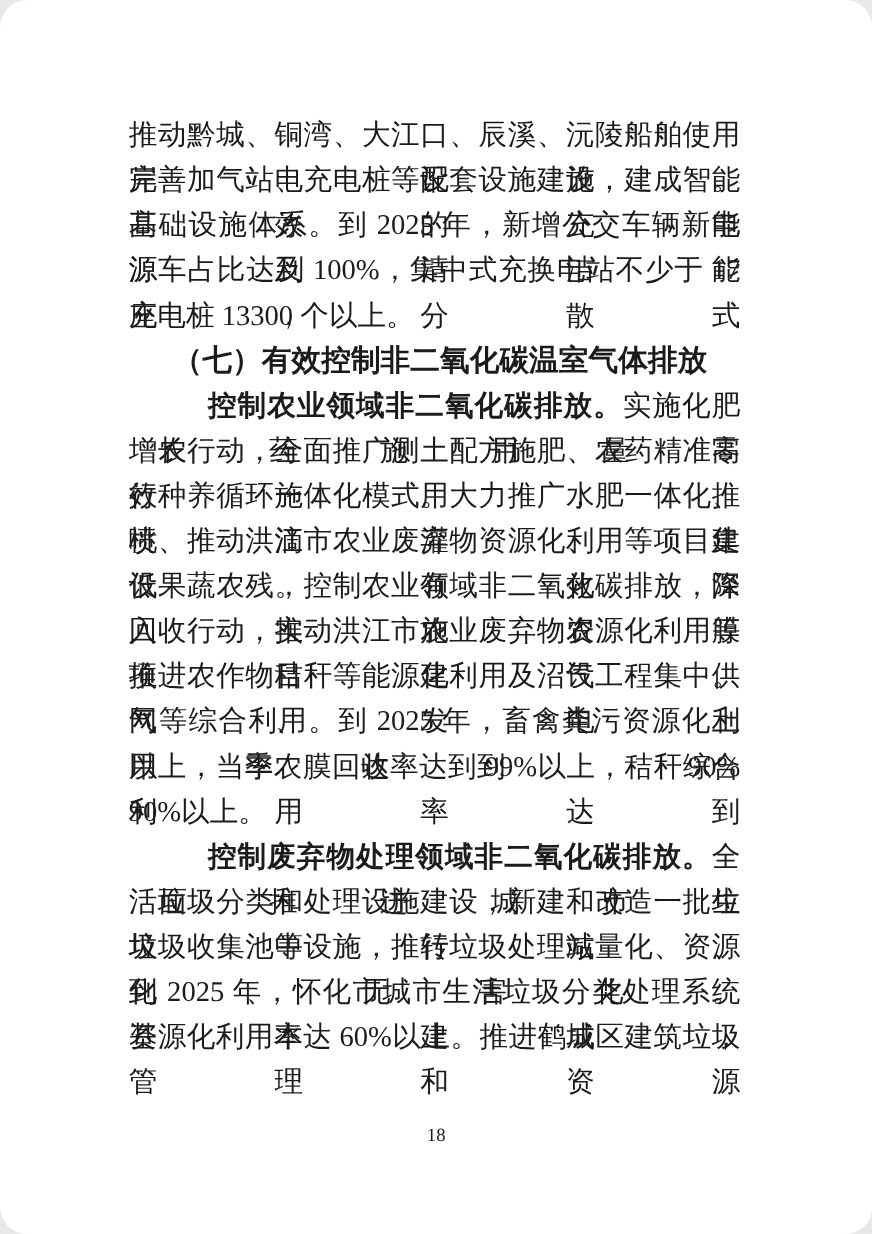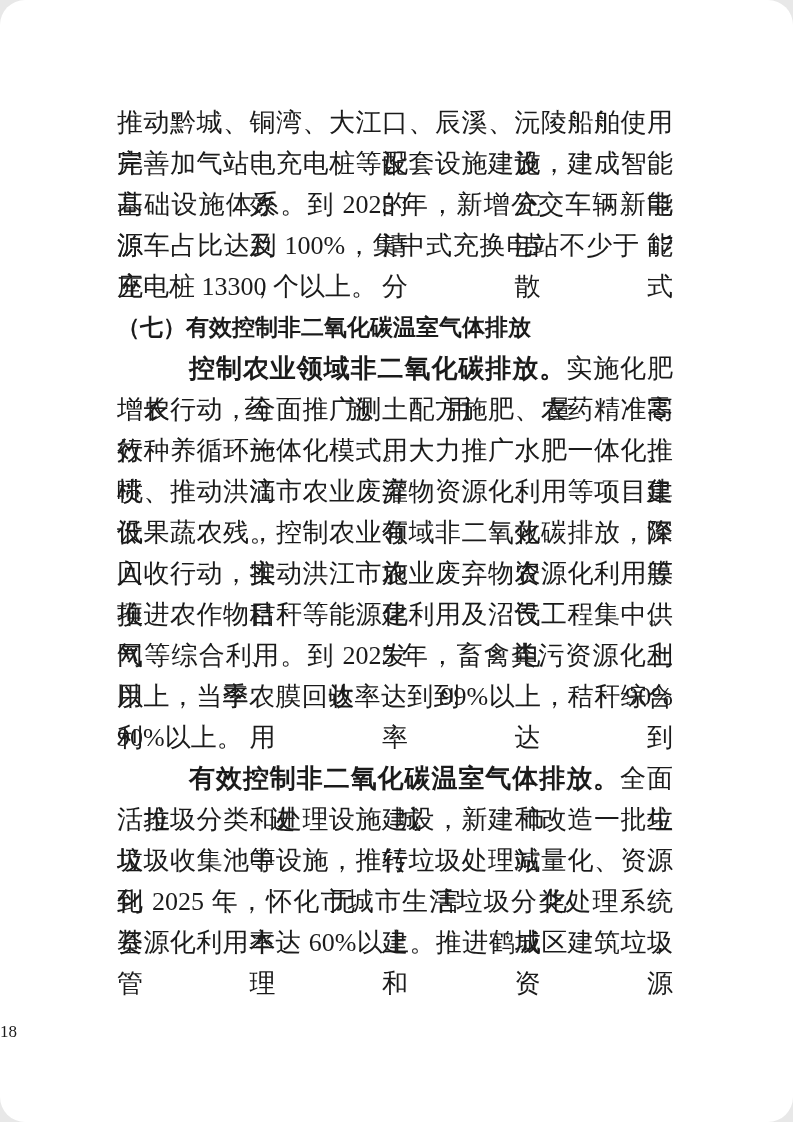--- a/index.html
+++ b/index.html
@@ -32,30 +32,32 @@
   .line.align-left {
     text-align: left;
     text-align-last: left;
   }
   .line.indent {
     text-indent: 45px;
     margin-left: 27px;
   }
   .line.heading {
     font-weight: bold;
-    font-size: 23px;
+    font-size: 27px;
     text-align: left;
     text-align-last: left;
+    margin-left: 40px;
   }
   .line b { font-weight: bold; }
   .page-number {
     position: absolute;
     top: 1022px;
     left: 0;
     width: 100%;
+    text-align: center;
     font-size: 17px;
     line-height: 20px;
     color: #1b1b1b;
   }
 </style>
 </head>
 <body>
 
 <div class="page">
   <div class="textblock">
@@ -68,20 +70,20 @@
       <div class="line indent"><b>控制农业领域非二氧化碳排放。</b><span>实施化肥农药施用量零</span></div>
       <div class="line"><span>增长行动，全面推广测土配方施肥、农药精准高效施用，推</span></div>
       <div class="line"><span>行种养循环一体化模式。大力推广水肥一体化、喷滴灌、集</span></div>
       <div class="line"><span>桃、推动洪江市农业废弃物资源化利用等项目建设，有效降</span></div>
       <div class="line"><span>低果蔬农残。控制农业领域非二氧化碳排放，深入实施农膜</span></div>
       <div class="line"><span>回收行动，推动洪江市农业废弃物资源化利用等项目建设。</span></div>
       <div class="line"><span>推进农作物秸秆等能源化利用及沼气工程集中供气、发电上</span></div>
       <div class="line"><span>网等综合利用。到 2025 年，畜禽粪污资源化利用率达到 90%</span></div>
       <div class="line"><span>以上，当季农膜回收率达到 99%以上，秸秆综合利用率达到</span></div>
       <div class="line align-left"><span>90%以上。</span></div>
-      <div class="line indent"><b>有效控制非二氧化碳温室气体排放。</b><span>全面推进城市生</span></div>
+      <div class="line indent"><b>控制废弃物处理领域非二氧化碳排放。</b><span>全面推进城市生</span></div>
       <div class="line"><span>活垃圾分类和处理设施建设，新建和改造一批垃圾中转站、</span></div>
       <div class="line"><span>垃圾收集池等设施，推行垃圾处理减量化、资源化、无害化。</span></div>
       <div class="line"><span>到 2025 年，怀化市城市生活垃圾分类处理系统基本建成，</span></div>
       <div class="line"><span>资源化利用率达 60%以上。推进鹤城区建筑垃圾管理和资源</span></div>
     </div>
   <div class="page-number">18</div>
 </div>
 
 </body></html>

